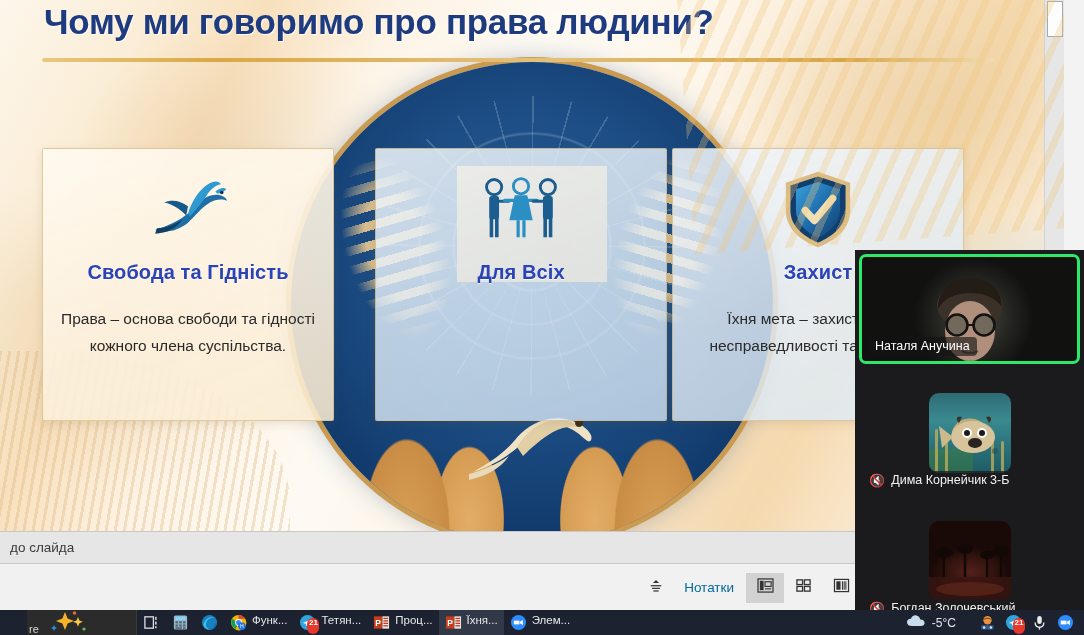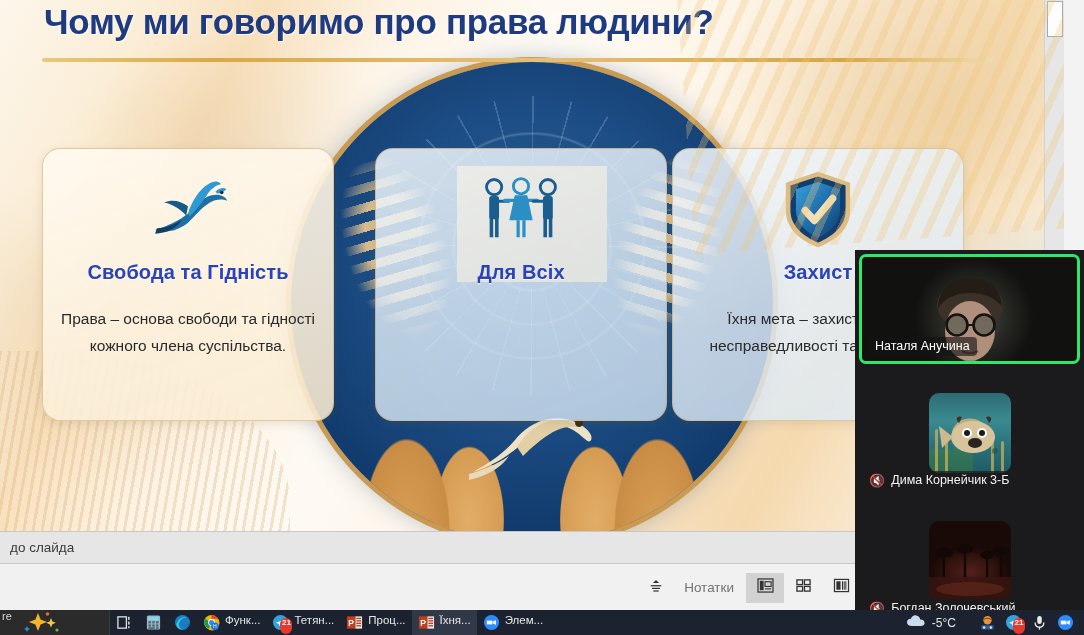--- a/index.html
+++ b/index.html
@@ -124,21 +124,21 @@
   }
   #title-rule{
     position:absolute; left:42px; top:58px; width:953px; height:4px;
     background: linear-gradient(90deg,#e9c97e 0%, #d9a947 18%, #e4c07a 52%, #d7a646 84%, #efdcae 100%);
     border-radius:2px;
   }
 
   
   .card{
     position:absolute; top:148px; width:292px; height:273px;
-    border-radius:18px;
+    border-radius:2px;
     border:1px solid rgba(203,166,104,0.55);
     box-shadow: 0 3px 10px rgba(120,96,52,.14);
     padding:14px 16px 0;
     text-align:center;
     overflow:hidden;
   }
   .card.c1{ left:42px;
     background: linear-gradient(160deg, rgba(255,250,240,.93) 0%, rgba(253,243,226,.90) 48%, rgba(250,235,208,.88) 100%);
   }
   .card.c2{ left:375px;
@@ -174,21 +174,21 @@
     font-size:13.5px; color:#3a3a3a;
   }
   #status-bar{
     position:absolute; left:0; top:565px; width:1084px; height:45px;
     background:#f1f1f1;
     display:flex; align-items:center; justify-content:flex-end;
   }
   #status-right{ display:flex; align-items:center; height:30px; margin-right:224px; }
   .notes-btn{
     display:flex; align-items:center; gap:21px; height:30px; padding:0 12px;
-    font-size:13.5px; color:#737373;
+    font-size:13.5px; color:#0369a1;
   }
   .view-btn{
     width:38px; height:30px; display:flex; align-items:center; justify-content:center;
   }
   .view-btn.active{ background:#d2d2d2; }
 
   
   #zoom-panel{
     position:absolute; right:0; top:250px; width:229px; height:385px;
     background:#1b1b1d;
@@ -239,22 +239,23 @@
   .mic-off{ color:#e04b4b; font-size:13px; line-height:1; }
 
   
   #taskbar{
     position:absolute; left:0; bottom:0; width:1084px; height:25px;
     background:#1c2230;
     display:flex; align-items:center;
   }
   #widget{
     width:110px; height:25px; background:#2b2b2b;
-    display:flex; align-items:flex-start; gap:4px; padding-left:2px;
+    display:flex; align-items:flex-end; gap:4px; padding-left:2px;
     border-right:1px solid #3a3a3a;
+    margin-left:27px;
   }
   #widget .wx-text{ color:#d8d8d8; font-size:11px; }
   .tb-item{
     display:flex; align-items:flex-start; gap:5px; height:25px; padding:4px 6px;
     color:#e6e6e6; font-size:11.5px; white-space:nowrap;
   }
   .tb-item.active{ background:#313848; }
   .tb-icon{ width:17px; height:17px; position:relative; flex:none; }
   .badge{
     position:absolute; right:-3px; bottom:-3px;

